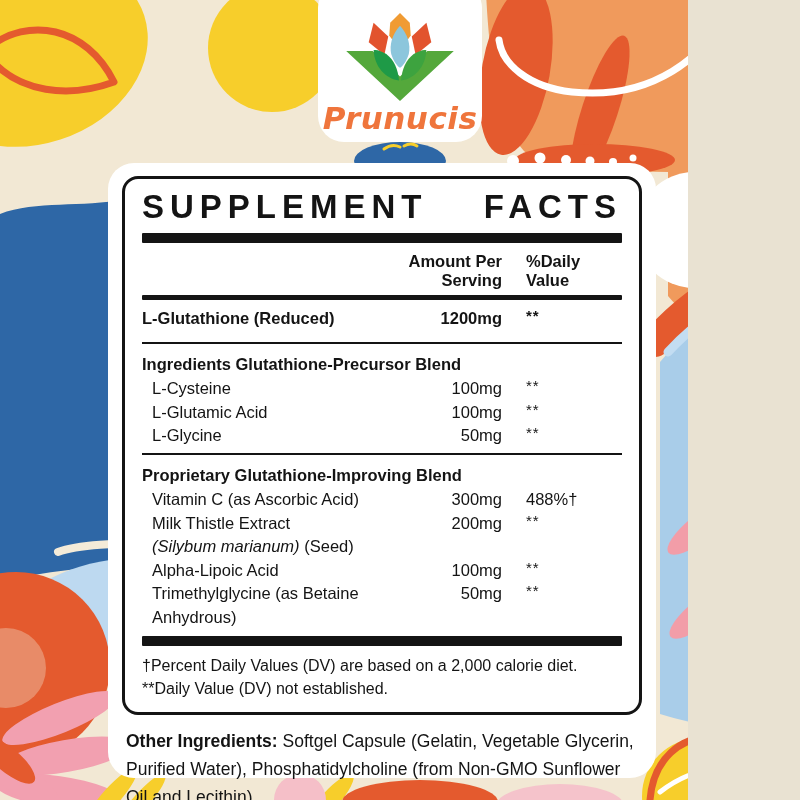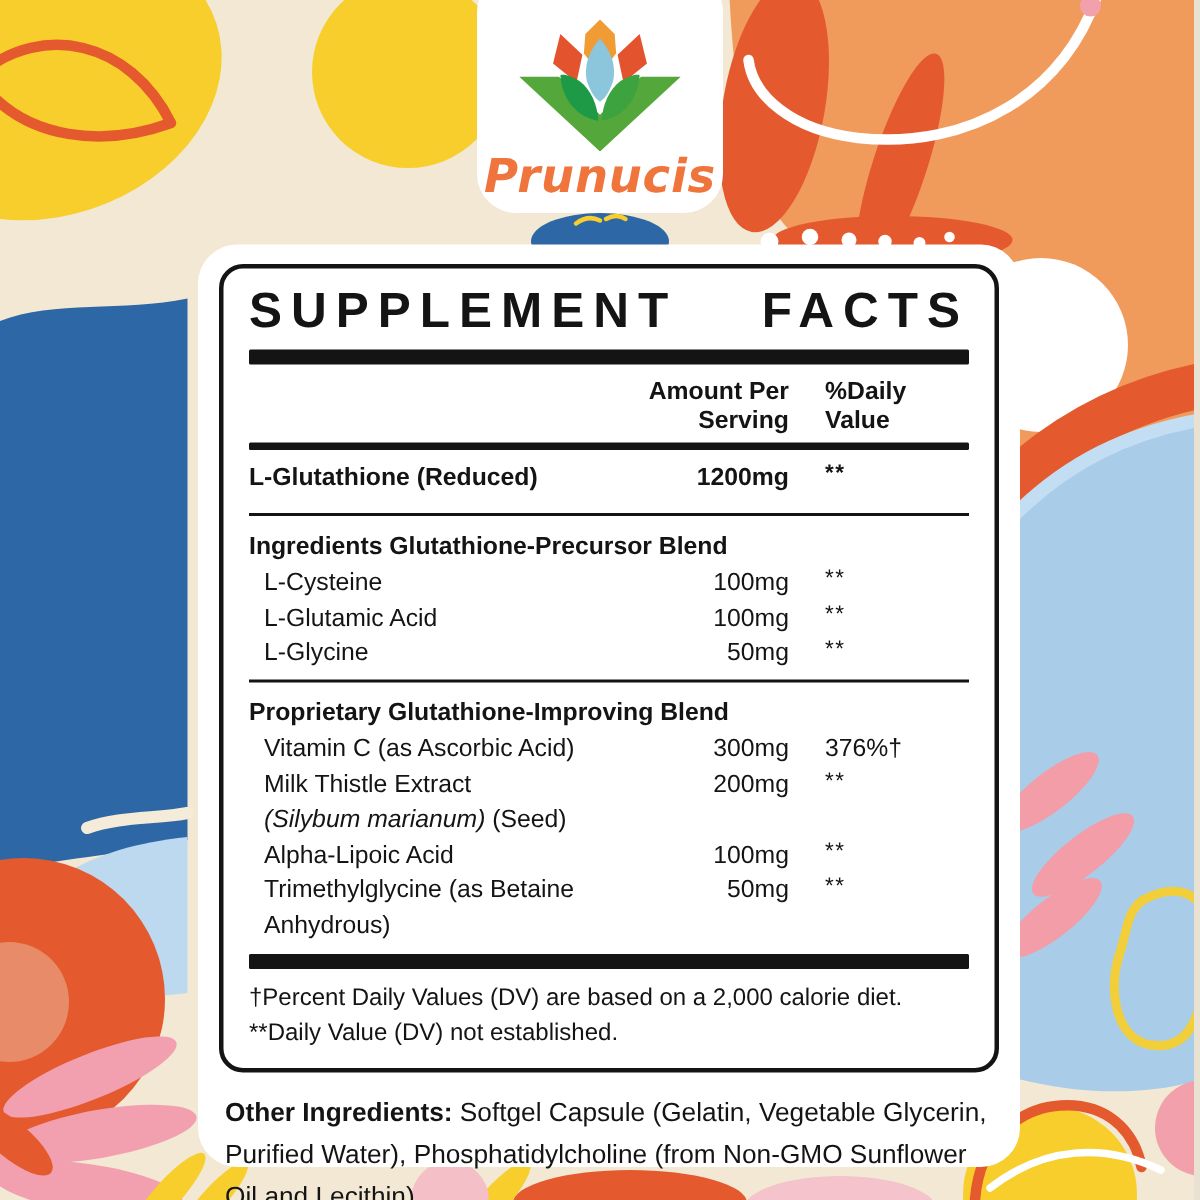--- a/index.html
+++ b/index.html
@@ -1,29 +1,29 @@
 <!DOCTYPE html>
 <html><head>
 <meta charset="utf-8">
 <style>
   html,body{margin:0;padding:0;background:#e9e2d2;}
-  .stage{position:relative;width:796px;height:800px;overflow:hidden;
+  .stage{position:relative;width:688px;height:800px;overflow:hidden;
     background:#F2E8D4;font-family:"Liberation Sans",sans-serif;color:#141414;}
   svg.bg{position:absolute;left:0;top:0;width:800px;height:800px;display:block;}
 
   
   .logo-card{position:absolute;left:318px;top:-18px;width:164px;height:160px;
     background:#fff;border-radius:26px;display:flex;flex-direction:column;
     align-items:center;justify-content:flex-end;padding-bottom:8px;box-sizing:border-box;}
   .flower{width:118px;height:90px;display:block;}
   .wordmark{font-family:"DejaVu Sans",sans-serif;font-style:italic;font-weight:bold;
     font-size:31px;color:#EF753C;line-height:1;margin-top:2px;letter-spacing:.5px;}
 
   
-  .main-card{position:absolute;left:132px;top:163px;width:548px;height:615px;
+  .main-card{position:absolute;left:108px;top:163px;width:548px;height:615px;
     background:#fff;border-radius:26px;box-sizing:border-box;}
   .facts{margin:13px 14px 0;border:3px solid #141414;border-radius:16px;
     padding:10px 17px 12px;box-sizing:border-box;}
   .sf-title{display:flex;justify-content:space-between;font-size:33px;font-weight:700;
     letter-spacing:6px;line-height:1.1;white-space:nowrap;}
   .serving{font-size:17px;font-weight:600;line-height:1.35;margin-top:7px;}
   .bar{height:10px;background:#141414;margin-top:8px;border-radius:1px;}
   .bar.mid{height:5px;margin-top:5px;}
   .bar.bottom{margin-top:7px;}
   .rowgrid{display:grid;grid-template-columns:1fr 118px 96px;align-items:baseline;gap:24px;}
@@ -157,21 +157,21 @@
           <div class="rowgrid row sub">
             <span class="name">L-Glycine</span>
             <span class="amt">50mg</span>
             <span class="dv"><span class="stars">**</span></span>
           </div>
           <div class="rule"></div>
           <div class="blend-header">Proprietary Glutathione-Improving Blend</div>
           <div class="rowgrid row sub">
             <span class="name">Vitamin C (as Ascorbic Acid)</span>
             <span class="amt">300mg</span>
-            <span class="dv">376%†</span>
+            <span class="dv">488%†</span>
           </div>
           <div class="rowgrid row sub">
             <span class="name">Milk Thistle Extract</span>
             <span class="amt">200mg</span>
             <span class="dv"><span class="stars">**</span></span>
           </div>
           <div class="rowgrid row sub">
             <span class="name"><i>(Silybum marianum)</i> (Seed)</span>
             <span class="amt"></span>
             <span class="dv"></span>

